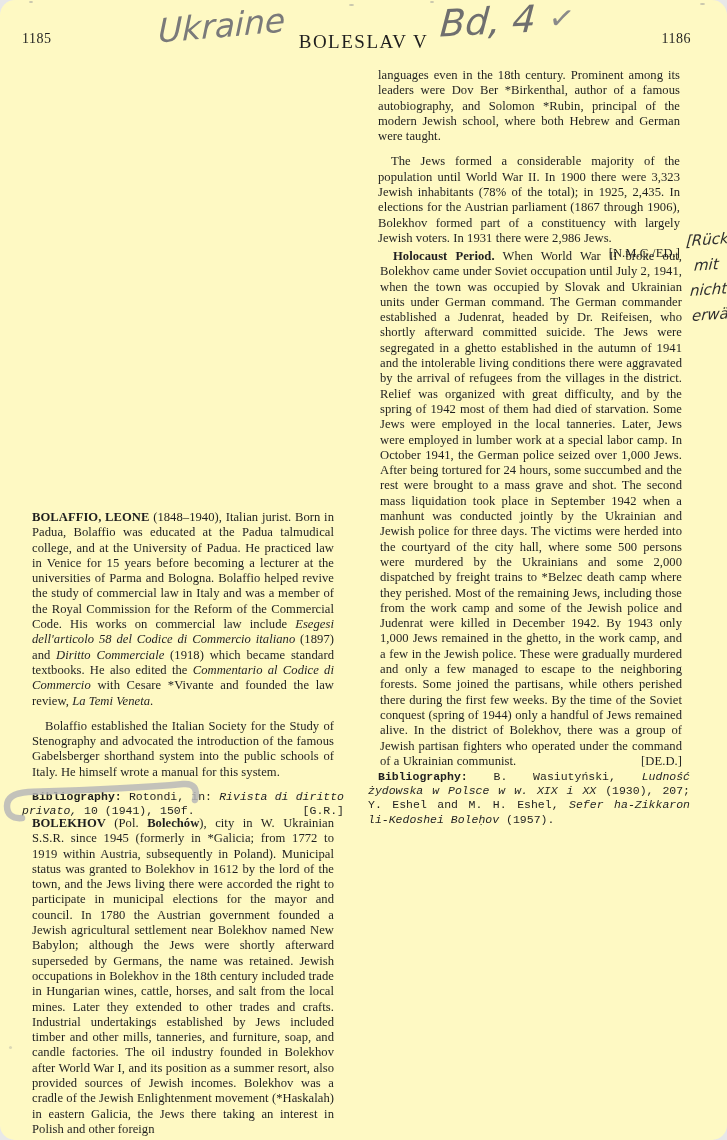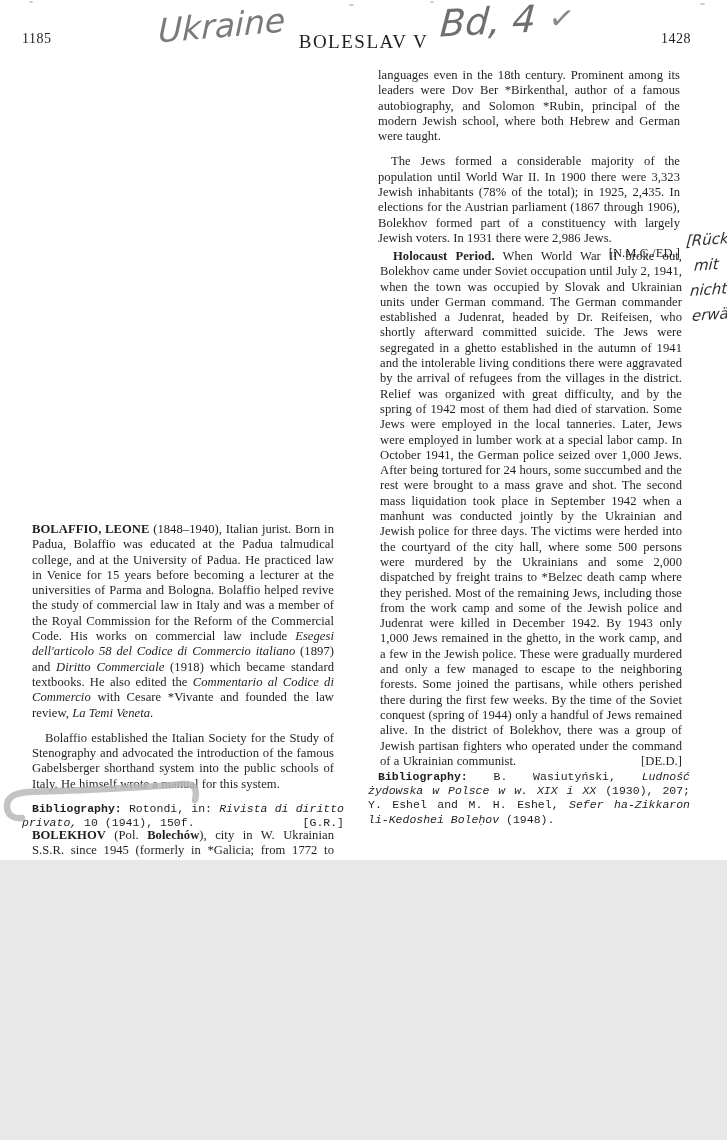--- a/index.html
+++ b/index.html
@@ -1,38 +1,38 @@
 <!DOCTYPE html>
 <html><head>
 <meta charset="utf-8">
 <style>
   html,body{margin:0;padding:0;background:#e8e8e8;}
-  .page{position:relative;width:727px;height:860px;background:#ffffff;overflow:hidden;
-        font-family:"Liberation Serif", serif;color:#1f1f1f;}
+  .page{position:relative;width:727px;height:1140px;background:#fef9c3;overflow:hidden;
+        font-family:"Liberation Serif", serif;color:#1f1f1f;border-radius:15px;}
   
   .pgnum{position:absolute;top:31px;font-size:14px;letter-spacing:.5px;}
   .pgnum.left{left:22px;}
   .pgnum.right{right:36px;}
   .running-title{position:absolute;top:31px;left:0;right:0;text-align:center;
         font-size:19px;letter-spacing:1.5px;}
   
   .hw{position:absolute;font-family:"DejaVu Sans", sans-serif;font-style:italic;
       color:#7a7a7a;transform:rotate(-5deg) skewX(-6deg);white-space:nowrap;}
   .hw.ukraine{left:158px;top:6px;font-size:33px;}
   .hw.volume{left:440px;top:0px;font-size:37px;transform:rotate(-3deg) skewX(-7deg);color:#6f6f6f;}
   .hw.check{left:549px;top:0px;font-size:31px;transform:rotate(8deg);color:#8a8a8a;font-style:normal;}
   .margin-note{position:absolute;left:686px;top:230px;width:60px;
       font-family:"DejaVu Sans", sans-serif;font-style:italic;color:#303030;font-size:15px;}
   .margin-note div{transform:rotate(-4deg) skewX(-8deg);margin-bottom:7px;white-space:nowrap;}
   .margin-note div:nth-child(2){margin-left:8px;}
   .margin-note div:nth-child(3){margin-left:4px;}
   .margin-note div:nth-child(4){margin-left:6px;}
   
   .col{position:absolute;width:322px;}
-  .left-col{left:22px;top:512px;height:620px;}
+  .left-col{left:22px;top:500px;height:620px;}
   .right-col{left:368px;top:58px;height:1060px;}
   .para{margin:10px;font-size:12.6px;line-height:15.3px;text-align:justify;
         letter-spacing:.05px;}
   .ind{text-indent:13px;}
   .bib{margin:0;font-size:11.5px;line-height:14.2px;text-align:justify;text-indent:10px;font-family:Liberation Mono, monospace;}
   .b{font-weight:bold;}
   .i{font-style:italic;}
   .sig{float:right;}
   .clearfix::after{content:"";display:block;clear:both;}
   .bolekhov-article{position:absolute;left:0;top:306px;width:322px;}
@@ -43,21 +43,21 @@
   
   .speck{position:absolute;background:#9a9a9a;border-radius:50%;opacity:.55;}
 </style>
 </head>
 <body>
 
 <div class="page">
 
   <span class="pgnum left">1185</span>
   <span class="running-title">BOLESLAV V</span>
-  <span class="pgnum right">1428</span>
+  <span class="pgnum right">1186</span>
 
   <div class="hw ukraine">Ukraine</div>
   <div class="hw volume">Bd, 4</div>
   <div class="hw check">✓</div>
 
   <div class="margin-note">
     <div>[Rück</div>
     <div>mit</div>
     <div>nicht</div>
     <div>erwä</div>
@@ -79,21 +79,21 @@
   </svg>
 
   <div class="col right-col">
     <p class="para">languages even in the 18th century. Prominent among its leaders were Dov Ber *Birkenthal, author of a famous autobiography, and Solomon *Rubin, principal of the modern Jewish school, where both Hebrew and German were taught.</p>
     <p class="para ind clearfix"><span>The Jews formed a considerable majority of the population until World War II. In 1900 there were 3,323 Jewish inhabitants (78% of the total); in 1925, 2,435. In elections for the Austrian parliament (1867 through 1906), Bolekhov formed part of a constituency with largely Jewish voters. In 1931 there were 2,986 Jews.</span><span class="sig">[N.M.G./ED.]</span></p>
 
     <div class="holocaust-section">
       <p class="para ind clearfix"><span class="b">Holocaust Period.</span><span> When World War II broke out, Bolekhov came under Soviet occupation until July 2, 1941, when the town was occupied by Slovak and Ukrainian units under German command. The German commander established a Judenrat, headed by Dr. Reifeisen, who shortly afterward committed suicide. The Jews were segregated in a ghetto established in the autumn of 1941 and the intolerable living conditions there were aggravated by the arrival of refugees from the villages in the district. Relief was organized with great difficulty, and by the spring of 1942 most of them had died of starvation. Some Jews were employed in the local tanneries. Later, Jews were employed in lumber work at a special labor camp. In October 1941, the German police seized over 1,000 Jews. After being tortured for 24 hours, some succumbed and the rest were brought to a mass grave and shot. The second mass liquidation took place in September 1942 when a manhunt was conducted jointly by the Ukrainian and Jewish police for three days. The victims were herded into the courtyard of the city hall, where some 500 persons were murdered by the Ukrainians and some 2,000 dispatched by freight trains to *Belzec death camp where they perished. Most of the remaining Jews, including those from the work camp and some of the Jewish police and Judenrat were killed in December 1942. By 1943 only 1,000 Jews remained in the ghetto, in the work camp, and a few in the Jewish police. These were gradually murdered and only a few managed to escape to the neighboring forests. Some joined the partisans, while others perished there during the first few weeks. By the time of the Soviet conquest (spring of 1944) only a handful of Jews remained alive. In the district of Bolekhov, there was a group of Jewish partisan fighters who operated under the command of a Ukrainian communist.</span><span class="sig">[DE.D.]</span></p>
     </div>
 
-    <p class="bib right-bib"><span><span class="b">Bibliography:</span><span> B. Wasiutyński, </span><span class="i">Ludność żydowska w Polsce w w. XIX i XX</span><span> (1930), 207; Y. Eshel and M. H. Eshel, </span><span class="i">Sefer ha-Zikkaron li-Kedoshei Boleḥov</span><span> (1948).</span></span></p>
+    <p class="bib right-bib"><span><span class="b">Bibliography:</span><span> B. Wasiutyński, </span><span class="i">Ludność żydowska w Polsce w w. XIX i XX</span><span> (1930), 207; Y. Eshel and M. H. Eshel, </span><span class="i">Sefer ha-Zikkaron li-Kedoshei Boleḥov</span><span> (1957).</span></span></p>
   </div>
 
   <div class="speck" style="left:29px;top:1px;width:4px;height:2px;"></div>
   <div class="speck" style="left:349px;top:4px;width:5px;height:2px;"></div>
   <div class="speck" style="left:430px;top:1px;width:4px;height:2px;"></div>
   <div class="speck" style="left:700px;top:3px;width:5px;height:2px;"></div>
   <div class="speck" style="left:9px;top:1046px;width:3px;height:3px;opacity:.35;"></div>
 </div>
 
 </body></html>

